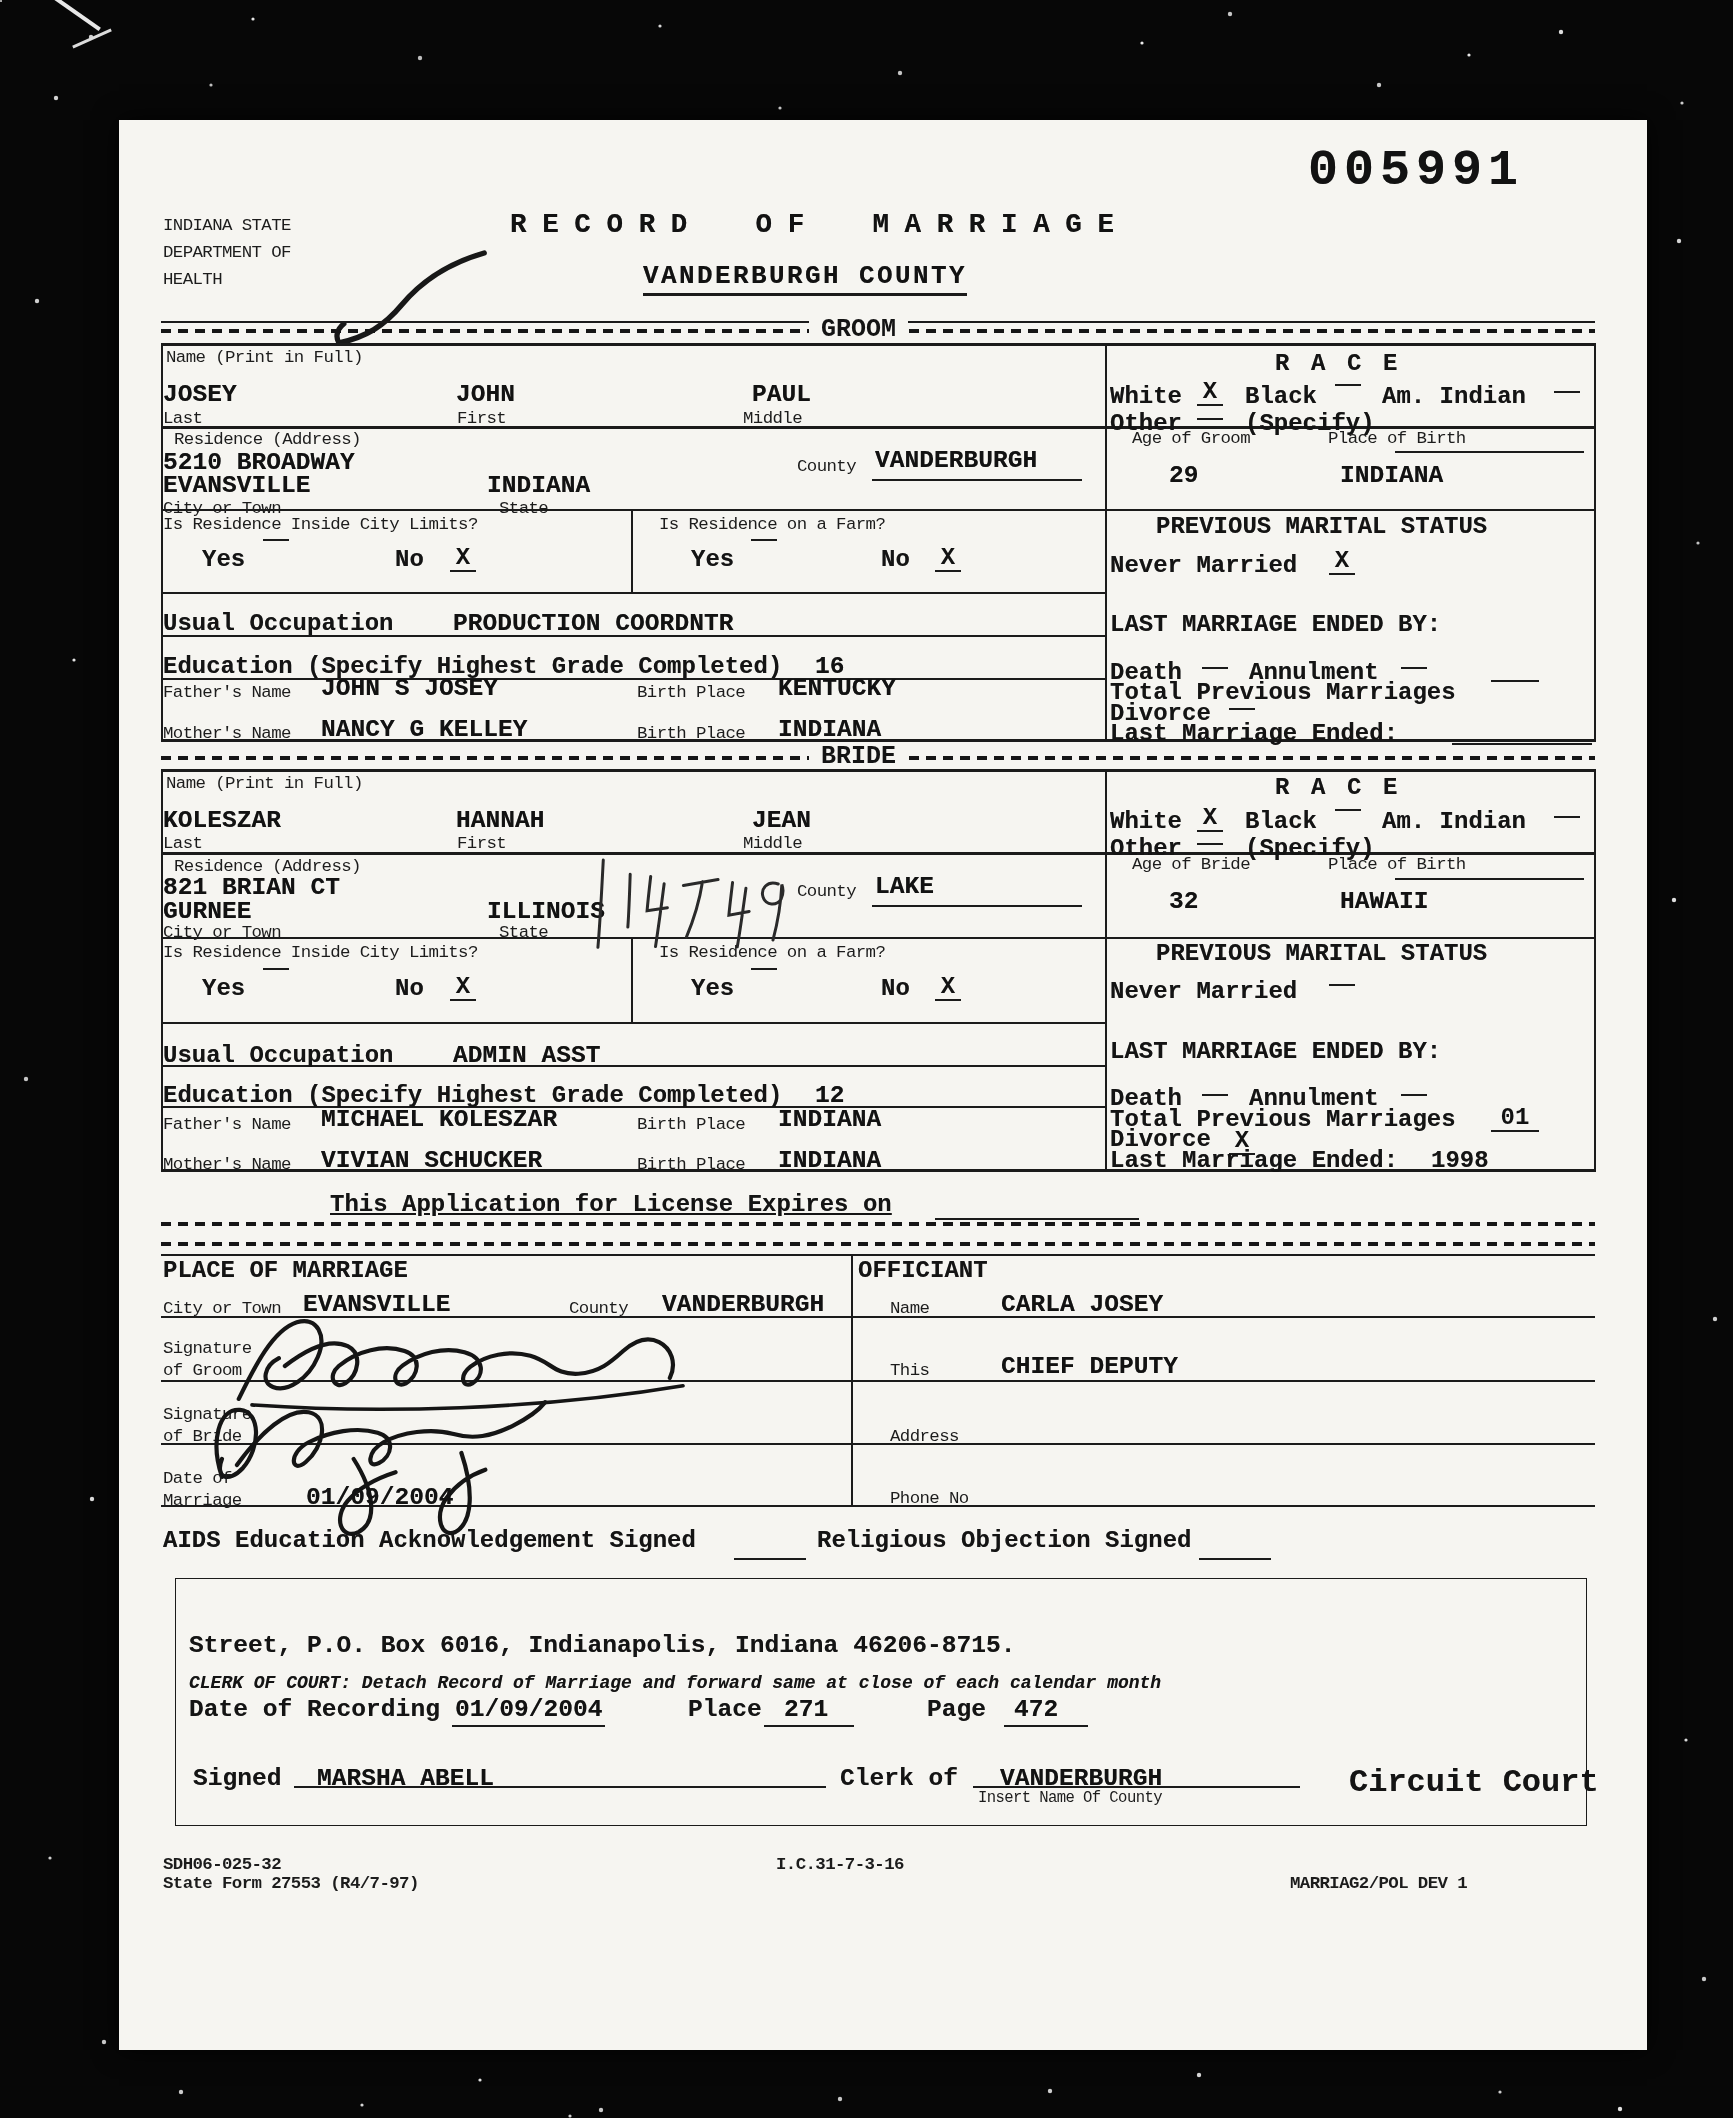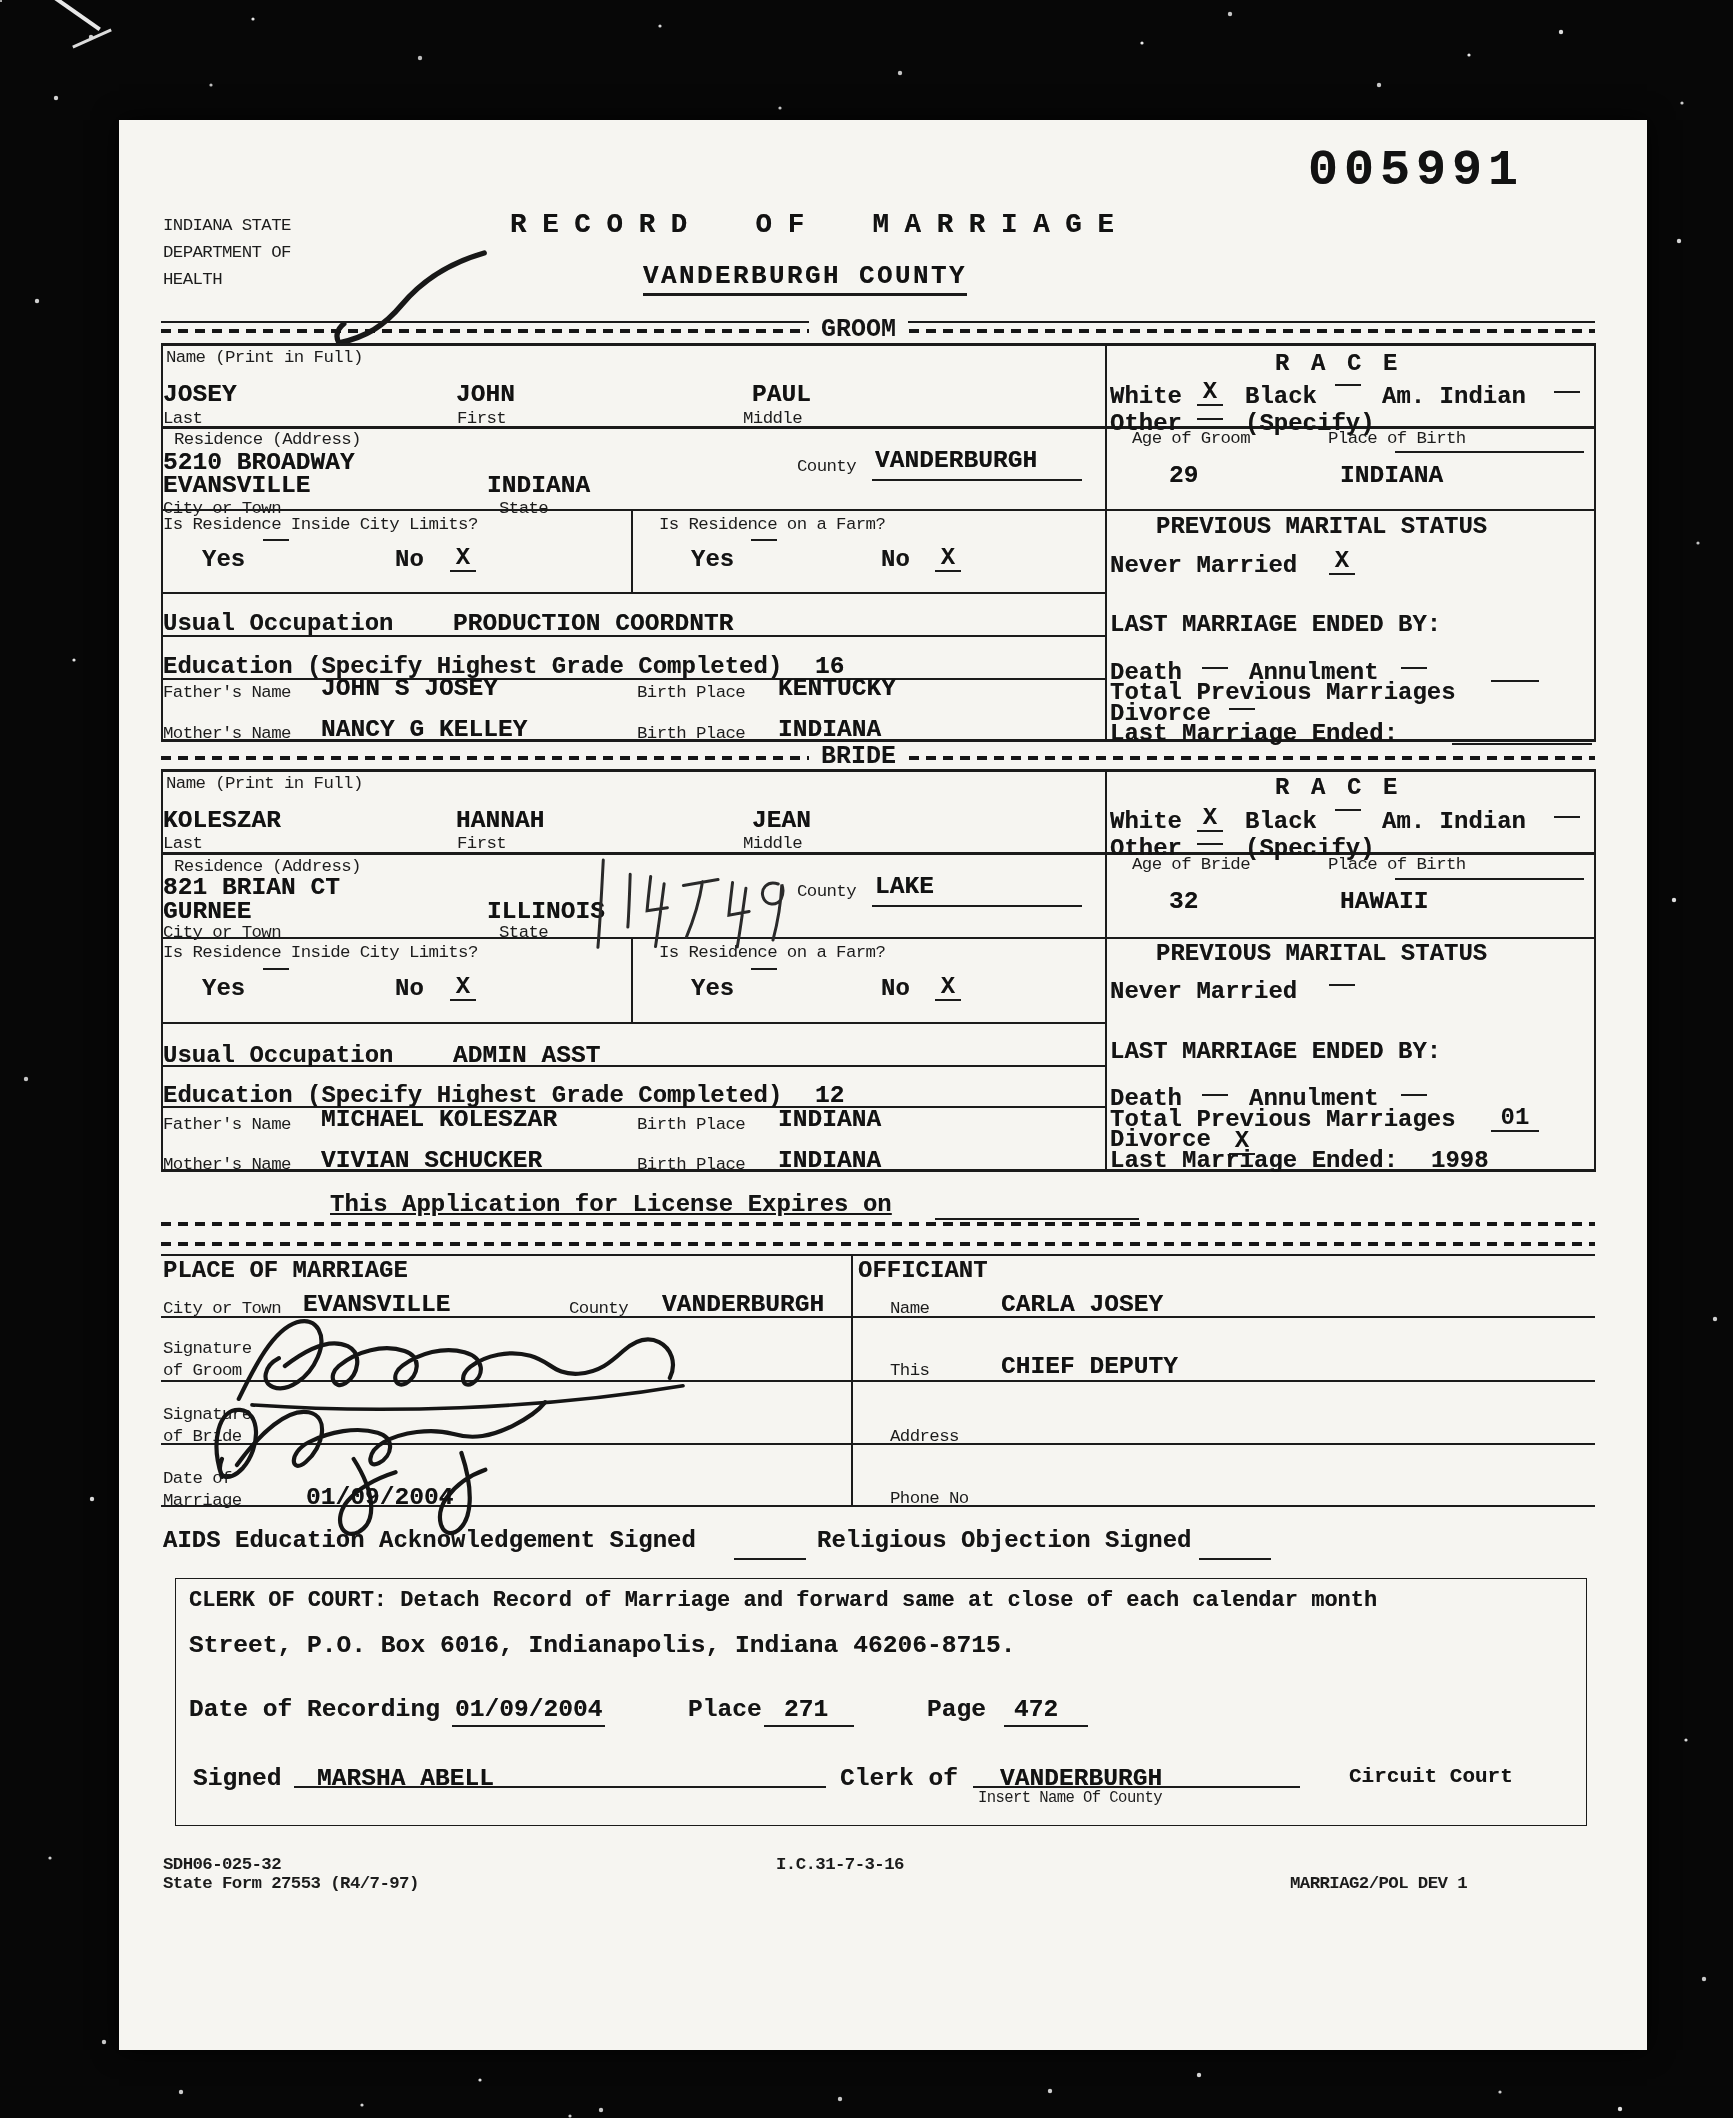--- a/index.html
+++ b/index.html
@@ -269,38 +269,38 @@
     <span class="abs lab" style="left:44px;top:1371px;">Marriage</span>
     <span class="abs val" style="left:187px;top:1365px;">01/09/2004</span>
     <span class="abs lab" style="left:771px;top:1369px;">Phone No</span>
 
     <span class="abs vm" style="left:44px;top:1408px;">AIDS Education Acknowledgement Signed</span>
     <div class="hl" style="left:615px;top:1438px;width:72px;height:2.4px;"></div>
     <span class="abs vm" style="left:698px;top:1408px;">Religious Objection Signed</span>
     <div class="hl" style="left:1080px;top:1438px;width:72px;height:2.4px;"></div>
 
     <div class="abs" style="left:56px;top:1458px;width:1410px;height:246px;border:1.8px solid #1b1b1b;"></div>
-    <span class="abs vm" style="left:70px;top:1469px;font-size:22px;">CLERK OF COURT: Detach Record of Marriage and forward same at close of each calendar month</span>
+    <span class="abs vm" style="left:70px;top:1554px;font-size:18px;font-style:italic;">CLERK OF COURT: Detach Record of Marriage and forward same at close of each calendar month</span>
     <span class="abs vm" style="left:70px;top:1513px;font-size:24.6px;">Street, P.O. Box 6016, Indianapolis, Indiana 46206-8715.</span>
     <span class="abs vm" style="left:70px;top:1577px;font-size:24.6px;">Date of Recording</span>
     <span class="abs val" style="left:336px;top:1577px;">01/09/2004</span>
     <div class="hl" style="left:333px;top:1605px;width:153px;height:2.4px;"></div>
     <span class="abs vm" style="left:569px;top:1577px;font-size:24.6px;">Place</span>
     <span class="abs val" style="left:665px;top:1577px;">271</span>
     <div class="hl" style="left:645px;top:1605px;width:90px;height:2.4px;"></div>
     <span class="abs vm" style="left:808px;top:1577px;font-size:24.6px;">Page</span>
     <span class="abs val" style="left:895px;top:1577px;">472</span>
     <div class="hl" style="left:885px;top:1605px;width:84px;height:2.4px;"></div>
     <span class="abs vm" style="left:74px;top:1646px;font-size:24.6px;">Signed</span>
     <span class="abs val" style="left:198px;top:1646px;">MARSHA ABELL</span>
     <div class="hl" style="left:175px;top:1666px;width:532px;height:2.4px;"></div>
     <span class="abs vm" style="left:721px;top:1646px;font-size:24.6px;">Clerk of</span>
     <span class="abs val" style="left:881px;top:1646px;">VANDERBURGH</span>
     <div class="hl" style="left:854px;top:1666px;width:327px;height:2.4px;"></div>
-    <span class="abs vm" style="left:1230px;top:1646px;font-size:21px;">Circuit Court</span>
+    <span class="abs vm" style="left:1230px;top:1646px;font-size:32px;">Circuit Court</span>
     <span class="abs lab" style="left:859px;top:1670px;font-size:15.6px;">Insert Name Of County</span>
 
     <span class="abs lab" style="left:44px;top:1735px;font-weight:700;">SDH06-025-32</span>
     <span class="abs lab" style="left:657px;top:1735px;font-weight:700;">I.C.31-7-3-16</span>
     <span class="abs lab" style="left:44px;top:1754px;font-weight:700;">State Form 27553 (R4/7-97)</span>
     <span class="abs lab" style="left:1171px;top:1754px;font-weight:700;">MARRIAG2/POL DEV 1</span>
   </div>
 </div>
 
 

